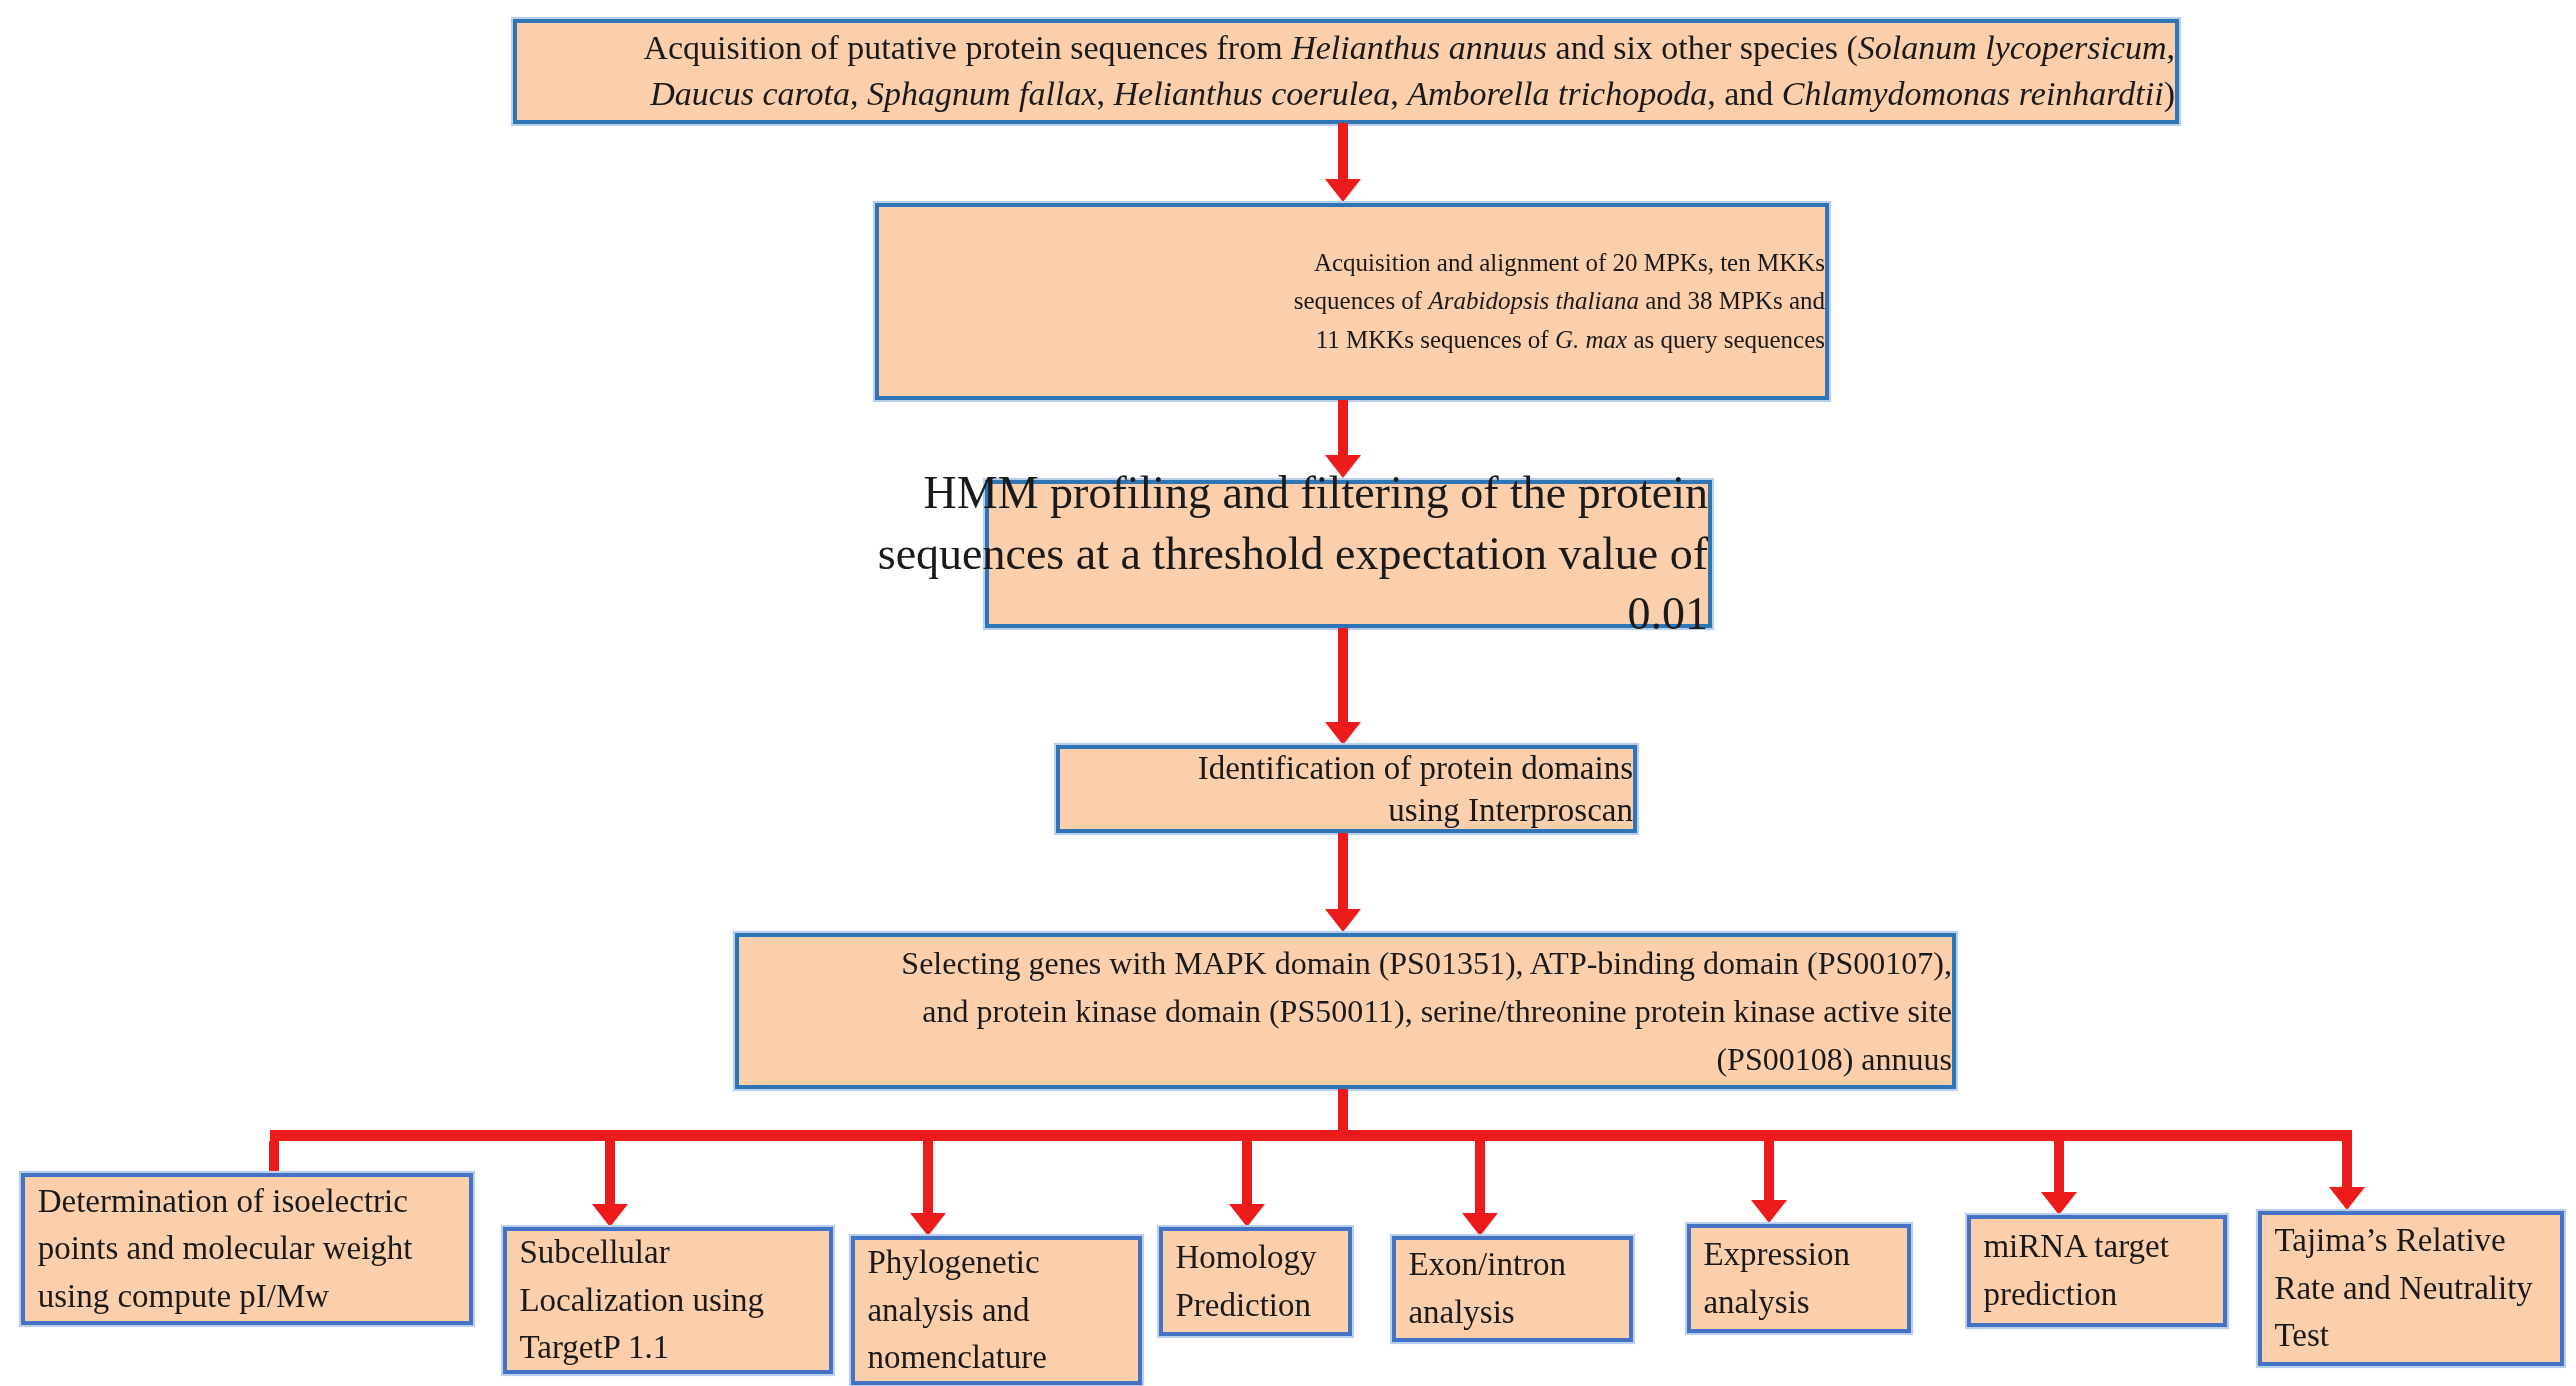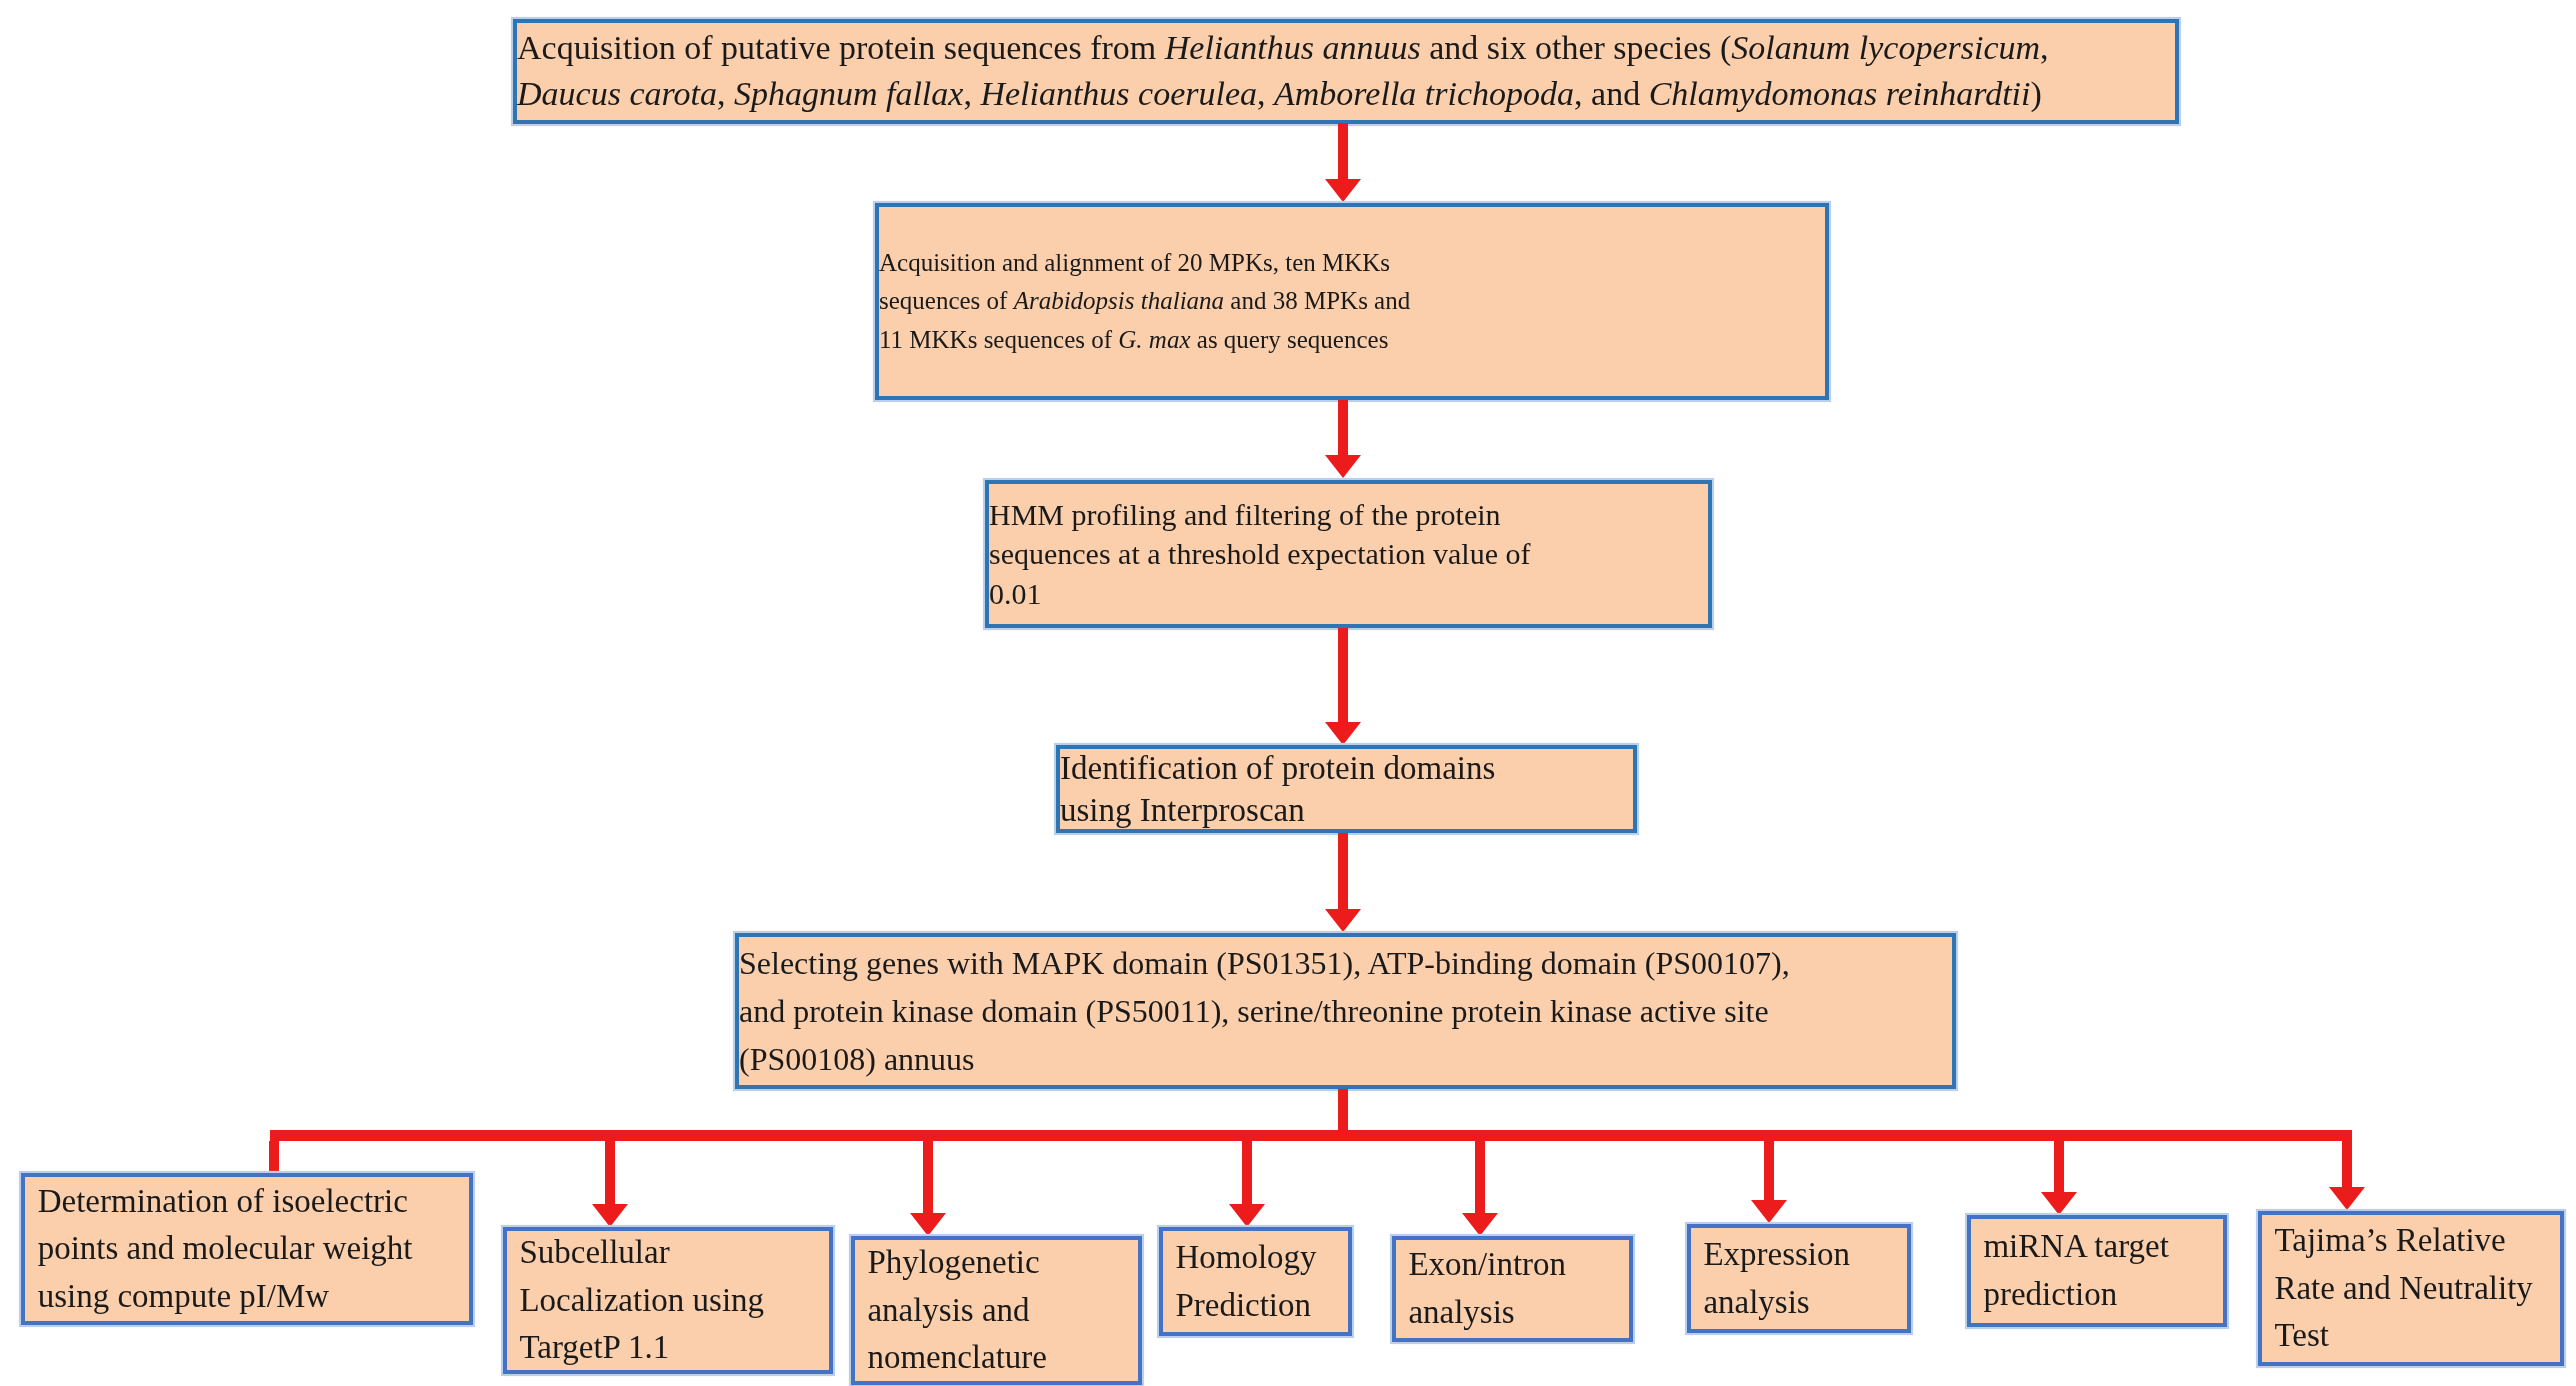--- a/index.html
+++ b/index.html
@@ -17,36 +17,36 @@
     font-family:"Liberation Serif","DejaVu Serif",serif;
     color:#1a1a1a;
     overflow:hidden;
   }
   .box{
     position:absolute;
     box-sizing:border-box;
     background:var(--fill);
     border:4.1px solid var(--border-main);
     box-shadow:0 0 0 2.1px #b9cfec;
-    display:flex;flex-direction:column;justify-content:center;align-items:flex-start;
+    display:flex;flex-direction:column;justify-content:center;align-items:flex-end;
     text-align:center;
   }
   .box .ln{white-space:nowrap;}
   .leaf{
     border-color:var(--border-leaf);
     align-items:flex-start;
     text-align:left;
     padding:0 12.4px;
     font-size:33px;
     line-height:1.44;
   }
   
   #b1{left:513px;top:18.6px;width:1666px;height:105px;font-size:34px;line-height:1.35;}
   #b2{left:875px;top:203px;width:954px;height:197px;font-size:25px;line-height:1.53;}
-  #b3{left:985px;top:480px;width:727px;height:148px;font-size:30px;line-height:1.32;}
+  #b3{left:985px;top:480px;width:727px;height:148px;font-size:46px;line-height:1.32;}
   #b4{left:1056px;top:745px;width:581px;height:88px;font-size:33px;line-height:1.28;}
   #b5{left:735px;top:933px;width:1221px;height:156px;font-size:32px;line-height:1.5;}
   
   #l1{left:21.3px;top:1173px;width:452px;height:152px;}
   #l2{left:503px;top:1227px;width:330px;height:147px;}
   #l3{left:851px;top:1236px;width:291px;height:149px;}
   #l4{left:1159px;top:1227px;width:193px;height:109px;}
   #l5{left:1392px;top:1236px;width:241px;height:106px;}
   #l6{left:1687px;top:1224px;width:224px;height:109px;}
   #l7{left:1967px;top:1215px;width:260px;height:112px;}

